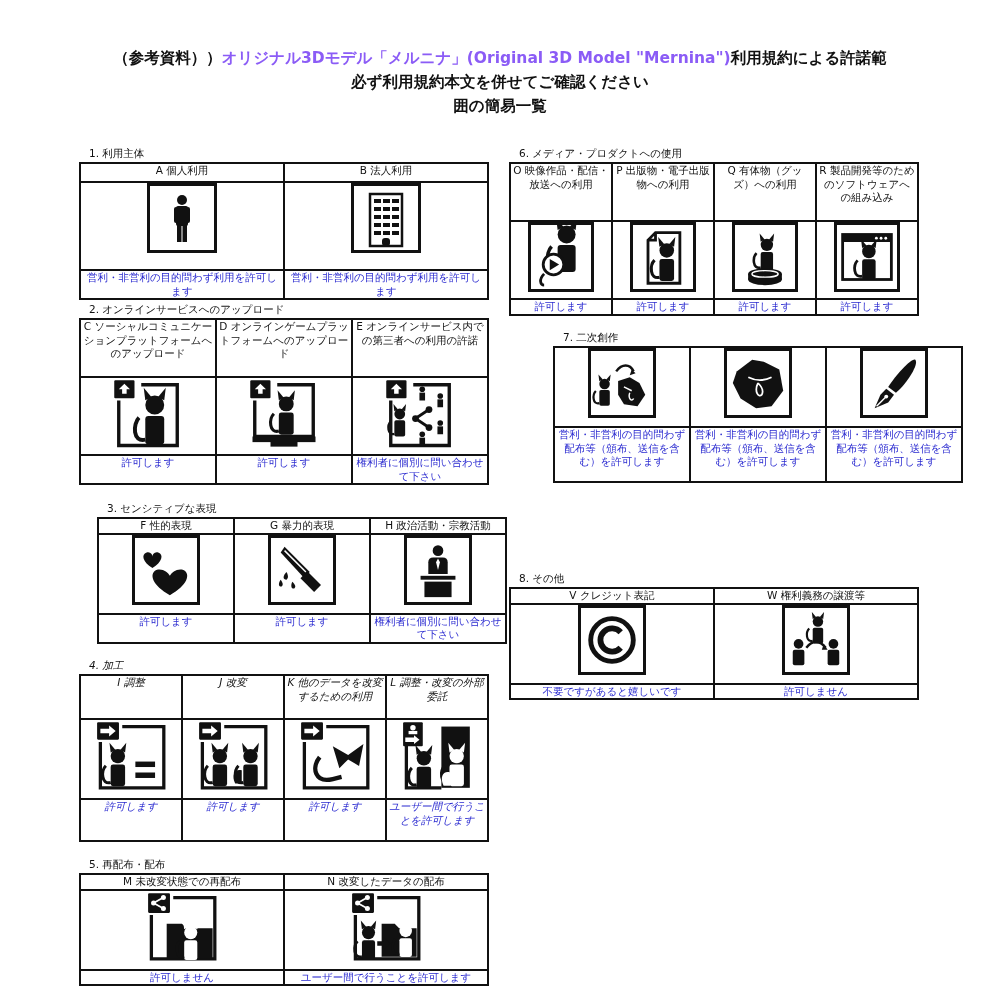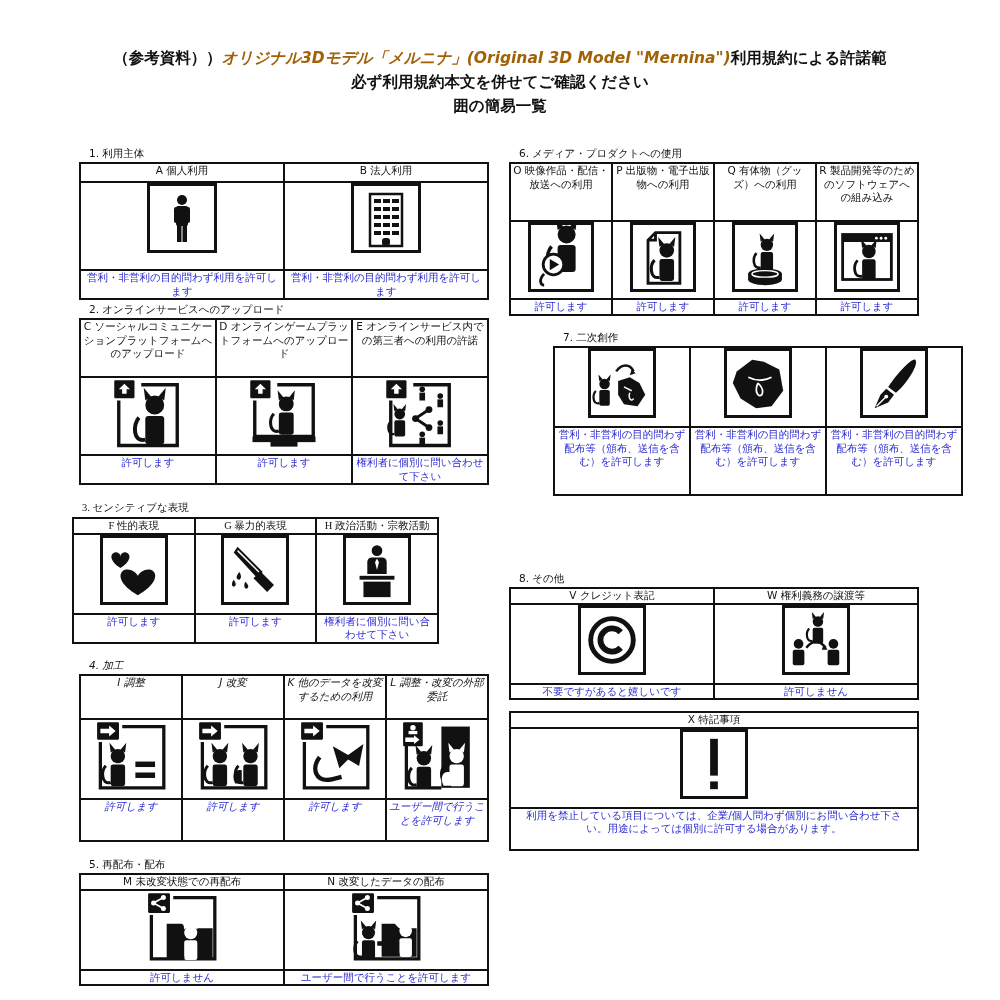--- a/index.html
+++ b/index.html
@@ -1,20 +1,20 @@
 <!DOCTYPE html>
 <html><head>
 <meta charset="utf-8">
 <style>
   html, body { margin:0; padding:0; background:#ffffff; }
   body { width:1000px; height:1000px; position:relative; overflow:hidden;
          font-family:"DejaVu Sans", sans-serif; color:#111; }
   .title { position:absolute; left:0; top:46px; width:1000px; text-align:center;
            font-weight:bold; font-size:15.5px; line-height:24px; }
-  .title .blue { color:#a16207;font-style:italic; }
+  .title .blue { color:#8b5cf6; }
   .sec { position:absolute; }
   .sec-label { font-size:10.5px; height:14px; line-height:14px; margin-bottom:2px; padding-left:10px; }
   table.grid { border-collapse:collapse; table-layout:fixed; width:100%; }
   table.grid td { border:2px solid #111; text-align:center; vertical-align:top; padding:0 2px;
                   font-size:10.5px; line-height:13.5px; }
   td.hdr { }
   td.icon-cell { vertical-align:middle; }
   td.res { color:#2a2ad0; font-size:11px; line-height:13.5px; }
   .iconbox { display:inline-block; border:3px solid #111; background:#fff; position:relative; box-sizing:border-box; }
   .iconbox svg { display:block; width:100%; height:100%; }
@@ -157,21 +157,21 @@
     </tr>
     <tr style="height:28px">
       <td class="res">許可します</td>
       <td class="res">許可します</td>
       <td class="res">権利者に個別に問い合わせて下さい</td>
     </tr>
   </tbody>
     </table>
 </div>
 
-<div class="sec" style="left:72px; top:501px; width:367px;font-family:Liberation Serif, serif;">
+<div class="sec" style="left:97px; top:501px; width:410px;">
   <div class="sec-label">3. センシティブな表現</div>
   <table class="grid">
     <tbody>
         <tr style="height:15px">
       <td class="hdr">F 性的表現</td>
       <td class="hdr">G 暴力的表現</td>
       <td class="hdr">H 政治活動・宗教活動</td>
     </tr>
     <tr style="height:80px">
       <td class="icon-cell"><div class="iconbox" style="width:68px;height:70px">
@@ -407,21 +407,21 @@
       <td class="icon-cell"><div class="iconbox" style="width:68px;height:70px">
         <svg viewBox="0 0 64 64">
                 <g fill="#111">
                   <path d="M54,8 C58,12 46,32 34,42 L26,36 C34,24 50,6 54,8 Z"></path>
                   <path d="M24,38 L32,44 L26,52 L12,58 L18,44 Z"></path>
                 </g>
                 <path d="M14,56 L24,46" stroke="#fff" stroke-width="1.5"></path>
                 <circle cx="24" cy="46" r="2" fill="#fff"></circle>
               </svg></div></td>
     </tr>
-    <tr style="height:68px">
+    <tr style="height:55px">
       <td class="res">営利・非営利の目的問わず配布等（頒布、送信を含む）を許可します</td>
       <td class="res">営利・非営利の目的問わず配布等（頒布、送信を含む）を許可します</td>
       <td class="res">営利・非営利の目的問わず配布等（頒布、送信を含む）を許可します</td>
     </tr>
   </tbody>
     </table>
 </div>
 
 <div class="sec" style="left:509px; top:571px; width:410px;">
   <div class="sec-label">8. その他</div>
@@ -452,30 +452,13 @@
     </tr>
     <tr style="height:15px">
       <td class="res">不要ですがあると嬉しいです</td>
       <td class="res">許可しません</td>
     </tr>
   </tbody>
     </table>
 </div>
 
 <div class="sec" style="left:509px; top:711px; width:410px;">
-  <table class="grid">
-    <tbody>
-        <tr style="height:15px">
-      <td class="hdr">X 特記事項</td>
-    </tr>
-    <tr style="height:80px">
-      <td class="icon-cell"><div class="iconbox" style="width:68px;height:70px">
-        <svg viewBox="0 0 64 64">
-                <rect x="28" y="6" width="8" height="38" fill="#111"></rect>
-                <rect x="28" y="50" width="8" height="8" fill="#111"></rect>
-              </svg></div></td>
-    </tr>
-    <tr style="height:42px">
-      <td class="res" style="padding:0 10px">利用を禁止している項目については、企業/個人問わず個別にお問い合わせ下さい。用途によっては個別に許可する場合があります。</td>
-    </tr>
-  </tbody>
-    </table>
 </div>
 
 </body></html>

